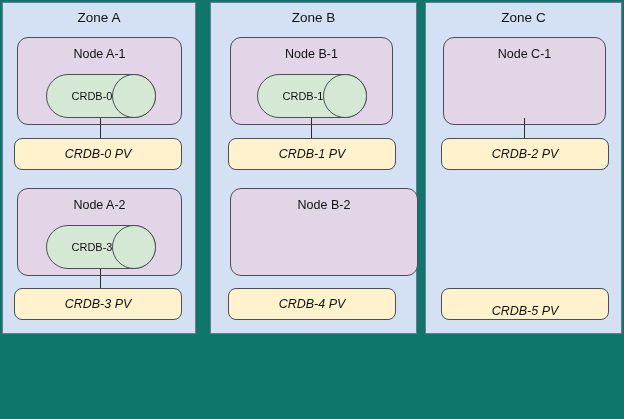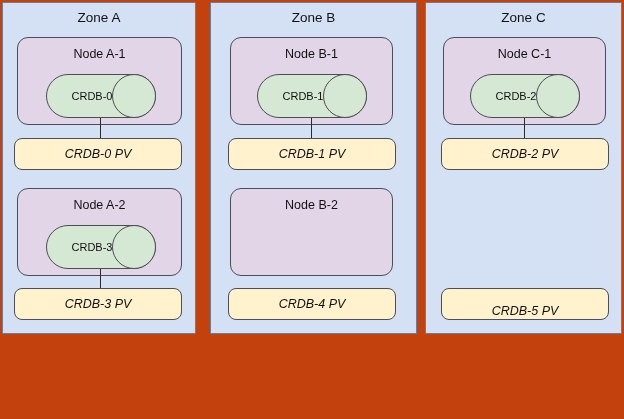--- a/index.html
+++ b/index.html
@@ -1,18 +1,18 @@
 <!DOCTYPE html>
 <html><head>
 <meta charset="utf-8">
 <style>
   html,body{margin:0;padding:0;background:#000;}
   body{width:624px;height:419px;overflow:hidden;
        font-family:"Liberation Sans","DejaVu Sans",sans-serif;color:#121212;}
-  #canvas{position:relative;width:624px;height:419px;background:#c2410c;}
+  #canvas{position:relative;width:624px;height:419px;background:#0f766e;}
 
   .zone{position:absolute;background:#d4e1f5;border:1px solid #6c7b96;box-sizing:border-box;}
   .zone-title{position:absolute;left:0;right:0;top:7px;text-align:center;
               font-size:13.5px;line-height:16px;color:#111;}
 
   .node{position:absolute;background:#e1d5e7;border:1px solid #4d4d55;
         border-radius:11px;box-sizing:border-box;}
   .node-title{position:absolute;left:0;right:0;top:9px;text-align:center;
               font-size:12.5px;line-height:15px;color:#111;}
 
@@ -89,43 +89,36 @@
     </svg>
     <div class="cyl-label" style="left:6px;width:80px;">CRDB-1</div>
   </div>
 
   <div class="link" style="left:311px;top:118px;height:22px;"></div>
 
   <div class="pv" style="left:228px;top:138px;width:168px;height:32px;">
     <span class="pv-label">CRDB-1 PV</span>
   </div>
 
-  <div class="node" style="left:230px;top:188px;width:163px;height:88px;">
+  <div class="node" style="left:230px;top:188px;width:188px;height:88px;">
     <div class="node-title">Node B-2</div>
   </div>
 
   <div class="pv" style="left:228px;top:288px;width:168px;height:32px;">
     <span class="pv-label">CRDB-4 PV</span>
   </div>
 
   <div class="zone" style="left:425px;top:2px;width:197px;height:332px;">
     <div class="zone-title">Zone C</div>
   </div>
 
   <div class="node" style="left:443px;top:37px;width:163px;height:88px;">
     <div class="node-title">Node C-1</div>
   </div>
 
-  <div class="cyl" style="left:470px;top:74px;width:110px;height:44px;">
-    <svg width="110" height="44" viewBox="0 0 110 44" aria-hidden="true">
-      <path d="M22,0.5 H88 A21.5,21.5 0 0 1 88,43.5 H22 A21.5,21.5 0 0 1 22,0.5 Z" fill="#d5e8d4" stroke="#4d4d55" stroke-width="1"></path>
-      <circle cx="88" cy="22" r="21.5" fill="#d5e8d4" stroke="#4d4d55" stroke-width="1"></circle>
-    </svg>
-    <div class="cyl-label" style="left:6px;width:80px;">CRDB-2</div>
-  </div>
 
   <div class="link" style="left:524px;top:118px;height:22px;"></div>
 
   <div class="pv" style="left:441px;top:138px;width:168px;height:32px;">
     <span class="pv-label">CRDB-2 PV</span>
   </div>
 
   <div class="pv" style="left:441px;top:288px;width:168px;height:32px;align-items:flex-end;">
     <span class="pv-label">CRDB-5 PV</span>
   </div>

